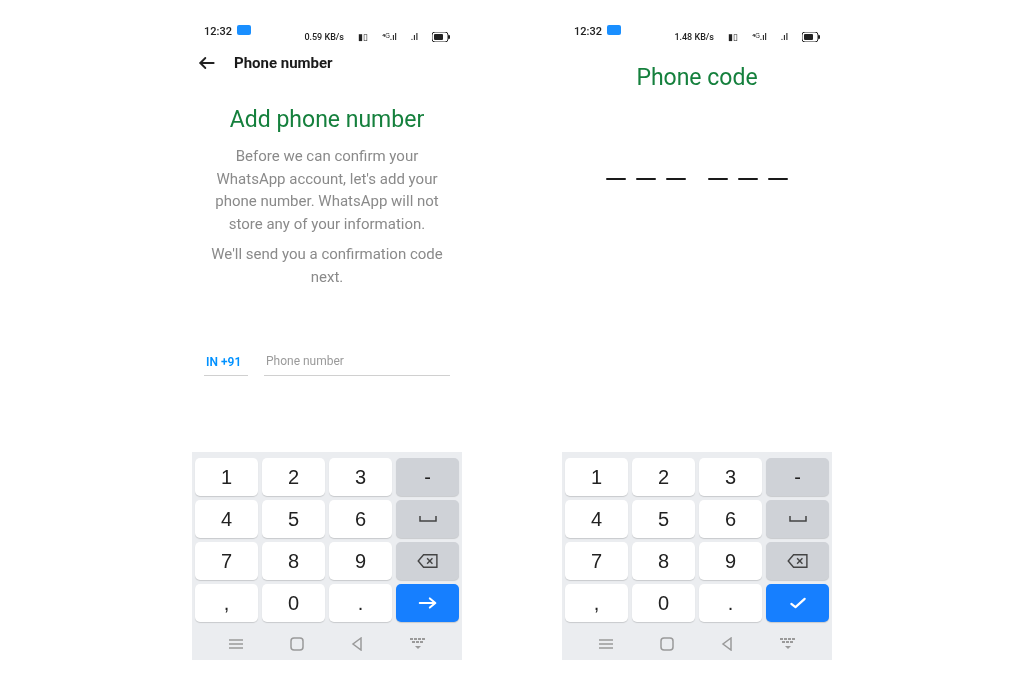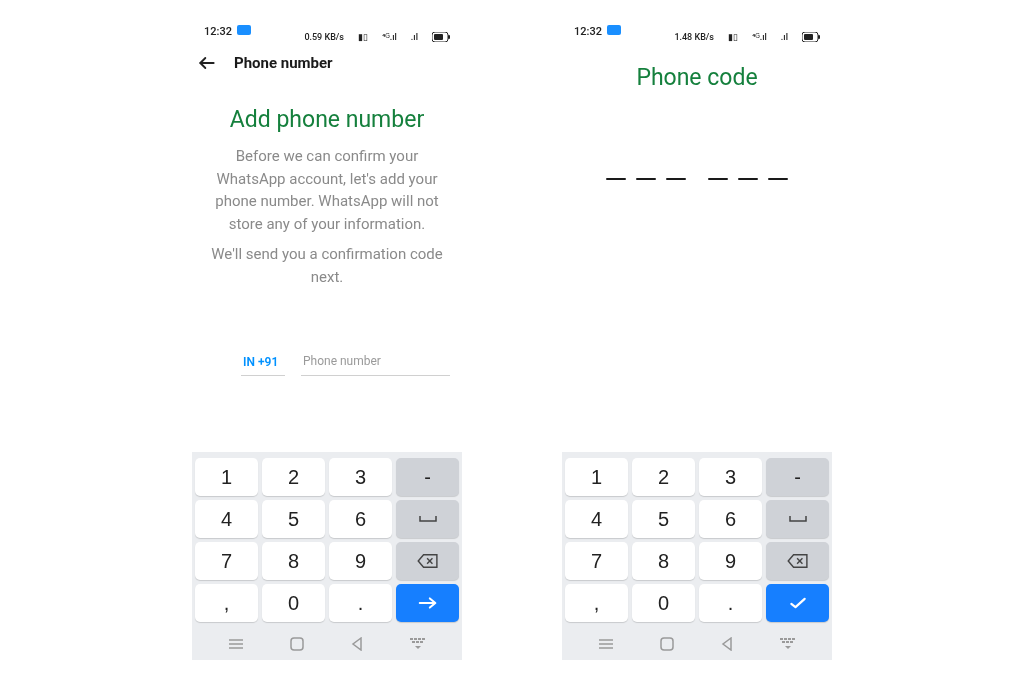--- a/index.html
+++ b/index.html
@@ -65,21 +65,20 @@
       padding: 0 2px;
     }
     .country {
       color: #0091ff;
       font-size: 12px;
       font-weight: 600;
       border-bottom: 1px solid #d0d0d0;
       padding: 6px 2px;
       min-width: 44px;
       text-align: left;
-      margin-left: 37px;
     }
     .phone-input-wrap { flex:1; border-bottom: 1px solid #d0d0d0; padding: 6px 2px; text-align:left;}
     .phone-placeholder { color: #9a9a9a; font-size: 12px; }
     .code-slots {
       display: flex;
       justify-content: center;
       gap: 8px;
       margin-top: 75px;
       width: 100%;
     }

